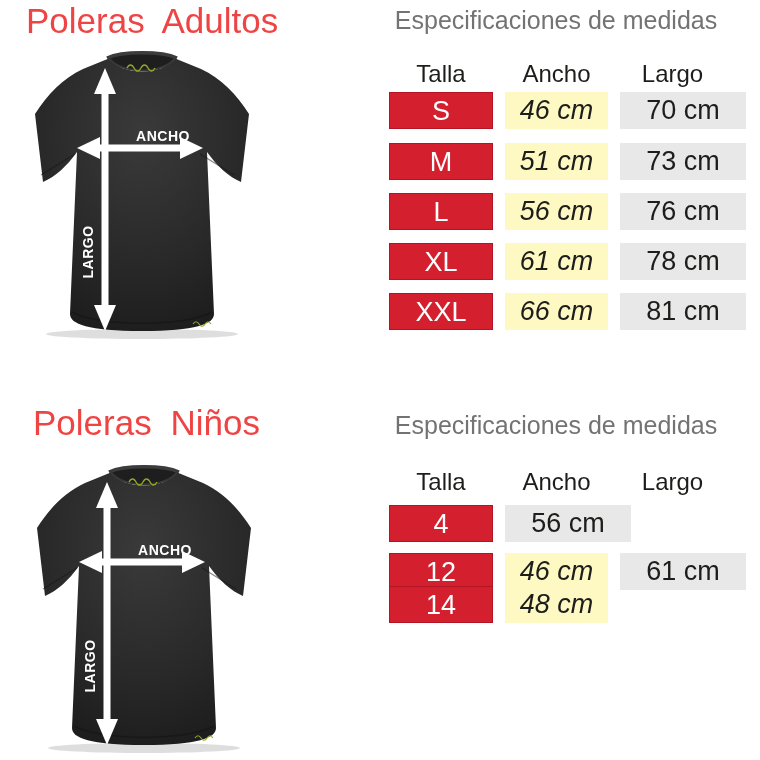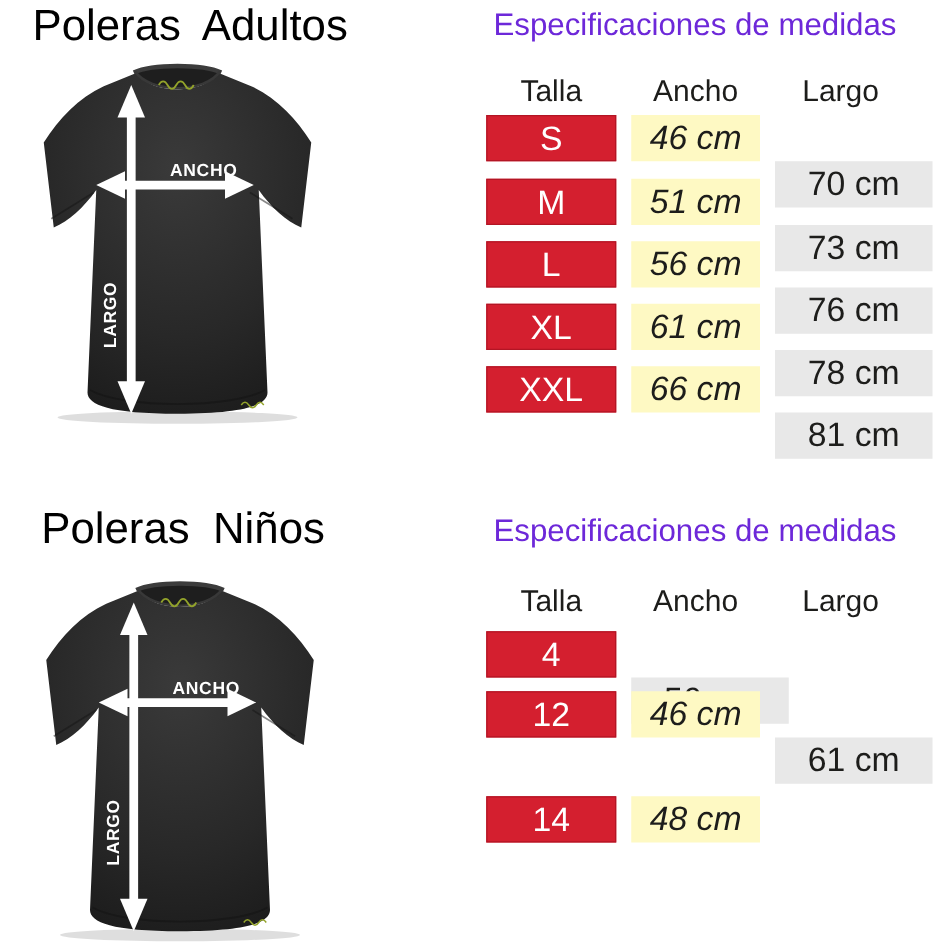--- a/index.html
+++ b/index.html
@@ -8,30 +8,30 @@
     background: #ffffff;
     position: relative;
     overflow: hidden;
     font-family: "Liberation Sans", "DejaVu Sans", sans-serif;
     color: #1d1d1b;
   }
   .abs { position: absolute; }
   .sec-title {
     font-size: 35px;
     line-height: 42px;
-    color: #000000;
+    color: #ef4444;
     word-spacing: 9px;
     white-space: nowrap;
   }
   .tbl-title {
     width: 350px;
     text-align: center;
     font-size: 25px;
     line-height: 30px;
-    color: #6d28d9;
+    color: #737373;
     white-space: nowrap;
   }
   .hdr, .row {
     position: absolute;
     left: 389px;
     display: flex;
     gap: 12px;
     justify-content: flex-end;
   }
   .hcell {
@@ -50,21 +50,21 @@
     font-size: 27px;
     box-sizing: border-box;
   }
   .cell.red {
     width: 104px;
     background: #d41f2f;
     border: 1px solid #b31524;
     color: #ffffff;
   }
   .cell.gray1 { width: 103px; background: #fef9c3; color: #1d1d1b; font-style: italic; }
-  .cell.gray2 { width: 126px; background: #e8e8e8; color: #1d1d1b; margin-top: 37px; }
+  .cell.gray2 { width: 126px; background: #e8e8e8; color: #1d1d1b; }
   svg.shirt { position: absolute; }
   svg text.arrow-label {
     font-family: "Liberation Sans", "DejaVu Sans", sans-serif;
     font-size: 14px;
     font-weight: bold;
     letter-spacing: 0.5px;
     fill: #ffffff;
   }
 </style>
 </head>
@@ -188,16 +188,16 @@
 
 <div class="row" style="top:505px;">
   <div class="cell red">4</div>
   <div class="cell gray2">56 cm</div>
 </div>
 <div class="row" style="top:553px;">
   <div class="cell red">12</div>
   <div class="cell gray1">46 cm</div>
   <div class="cell gray2">61 cm</div>
 </div>
-<div class="row" style="top:637px;">
+<div class="row" style="top:586px;">
   <div class="cell red">14</div>
   <div class="cell gray1">48 cm</div>
 </div>
 
 </body></html>

